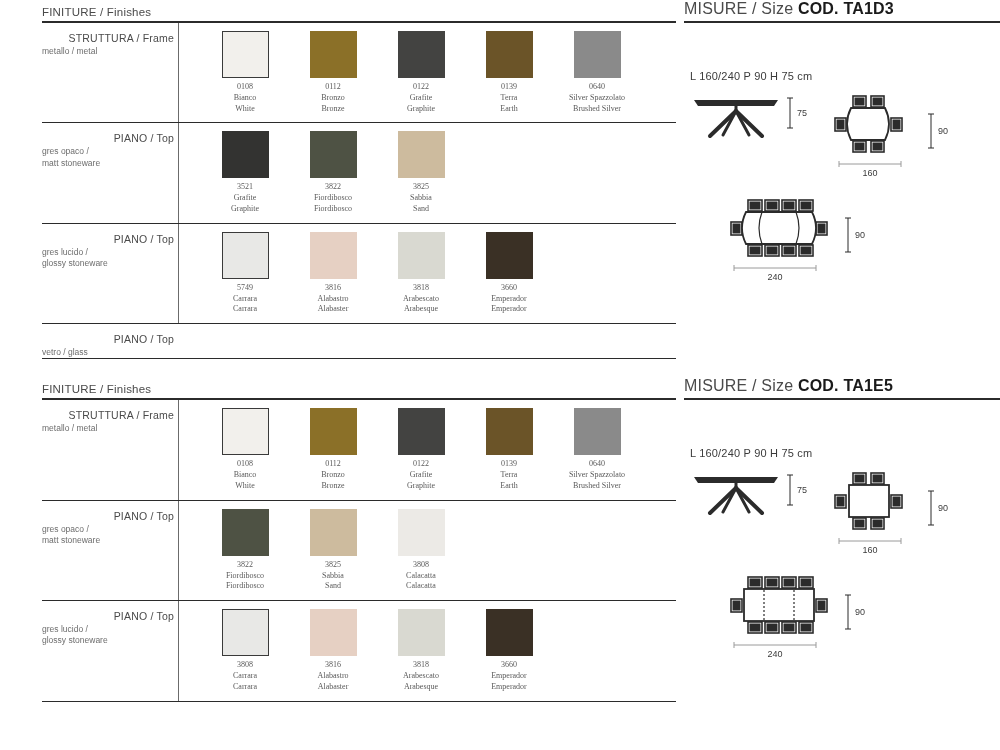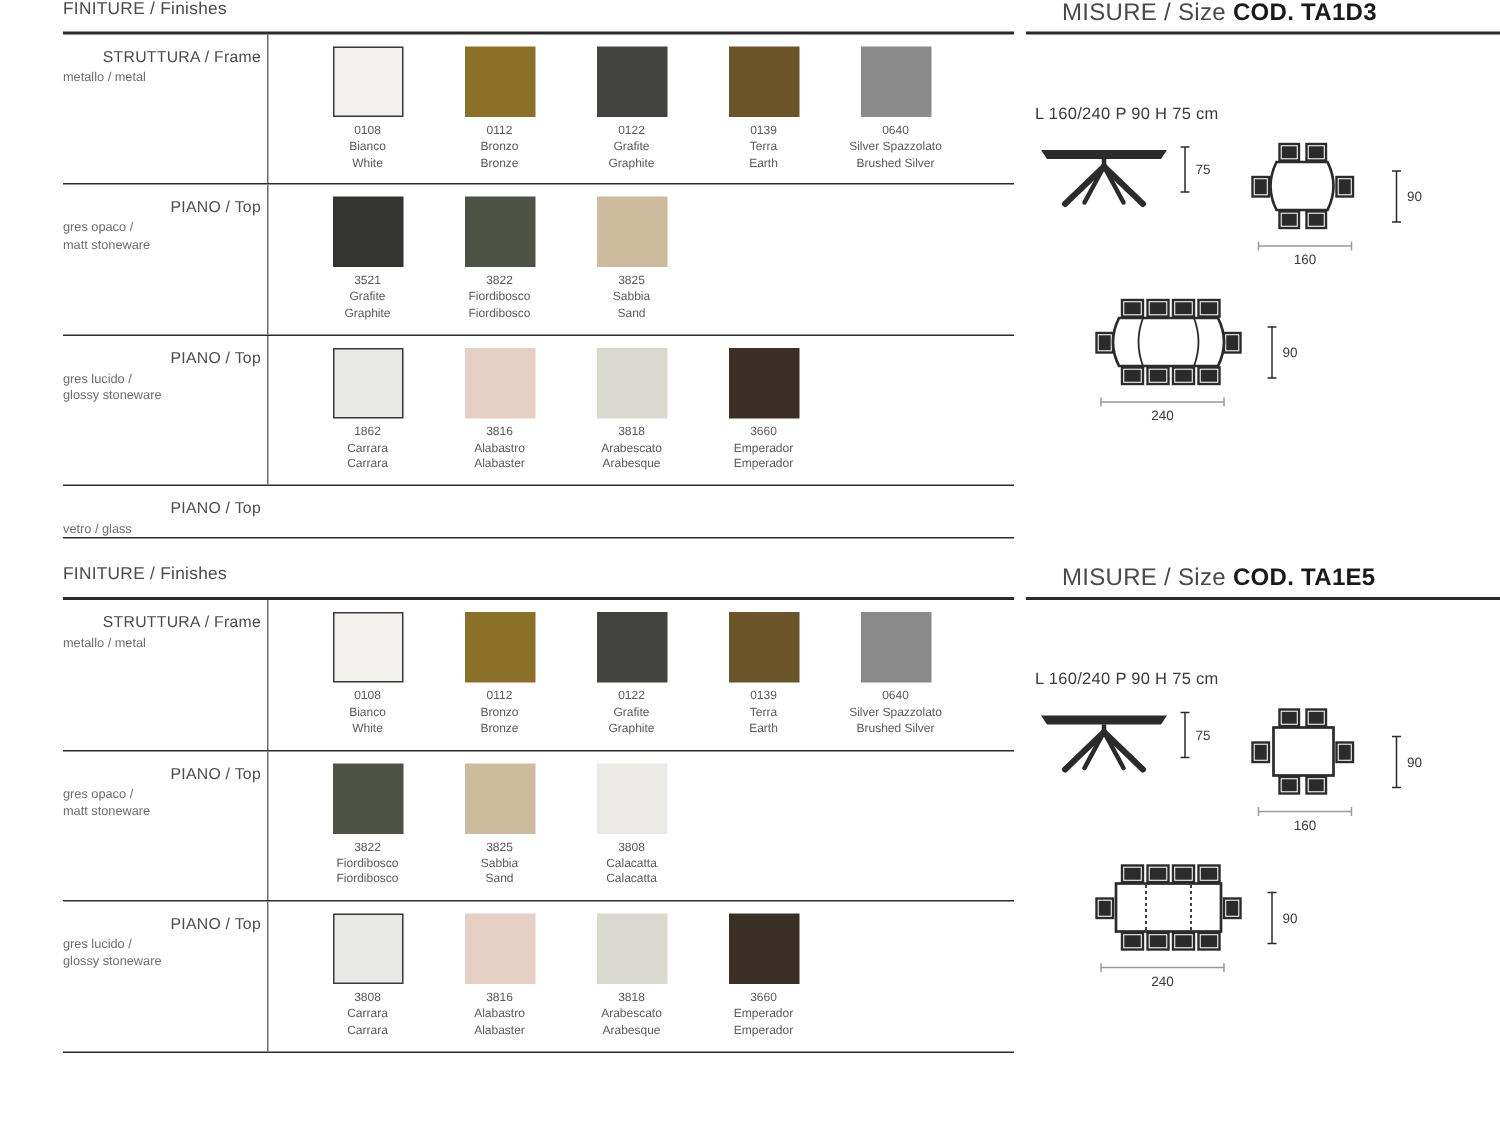--- a/index.html
+++ b/index.html
@@ -11,21 +11,21 @@
     overflow: hidden;
   }
   .page { position: relative; width: 1000px; height: 750px; }
 
   .section { position: relative; width: 1000px; }
 
   
   .sec-head {
     display: flex;
     padding-left: 42px;
-    gap: 24px;
+    align-items: flex-end;
   }
   .sec-head .left {
     width: 634px;
     font-size: 11.5px;
     color: #4a4a4a;
     letter-spacing: .2px;
     padding-bottom: 3px;
   }
   .sec-head .right {
     flex: 1;
@@ -76,20 +76,21 @@
     flex: 1;
     display: flex;
     border-left: 1.5px solid #6b6b6b;
     padding: 8px 0 8px 22px;
   }
   .sw {
     width: 88px;
     display: flex;
     flex-direction: column;
     align-items: center;
+    font-family: Liberation Serif, serif;
   }
   .sw .chip {
     width: 47px; height: 47px;
     margin-bottom: 4px;
   }
   .sw .chip.bordered { border: 1px solid #3a3a3a; }
   .sw .cap {
     font-size: 8px;
     color: #5a5a5a;
     line-height: 1.35;
@@ -219,21 +220,21 @@
       <div class="fin-row">
         <div class="fin-label">
           <div class="t1">PIANO / Top</div>
           <div class="t2" style="white-space:pre-line">gres lucido /
 glossy stoneware</div>
         </div>
         <div class="fin-swatches">
       <div class="sw">
         <div class="chip bordered" style="background:#e8e8e6"></div>
         <div class="cap">
-          <span class="code">1862</span>
+          <span class="code">5749</span>
           <span>Carrara</span><br>
           <span>Carrara</span>
         </div>
       </div>
       <div class="sw">
         <div class="chip" style="background:#e6d0c3"></div>
         <div class="cap">
           <span class="code">3816</span>
           <span>Alabastro</span><br>
           <span>Alabaster</span>

